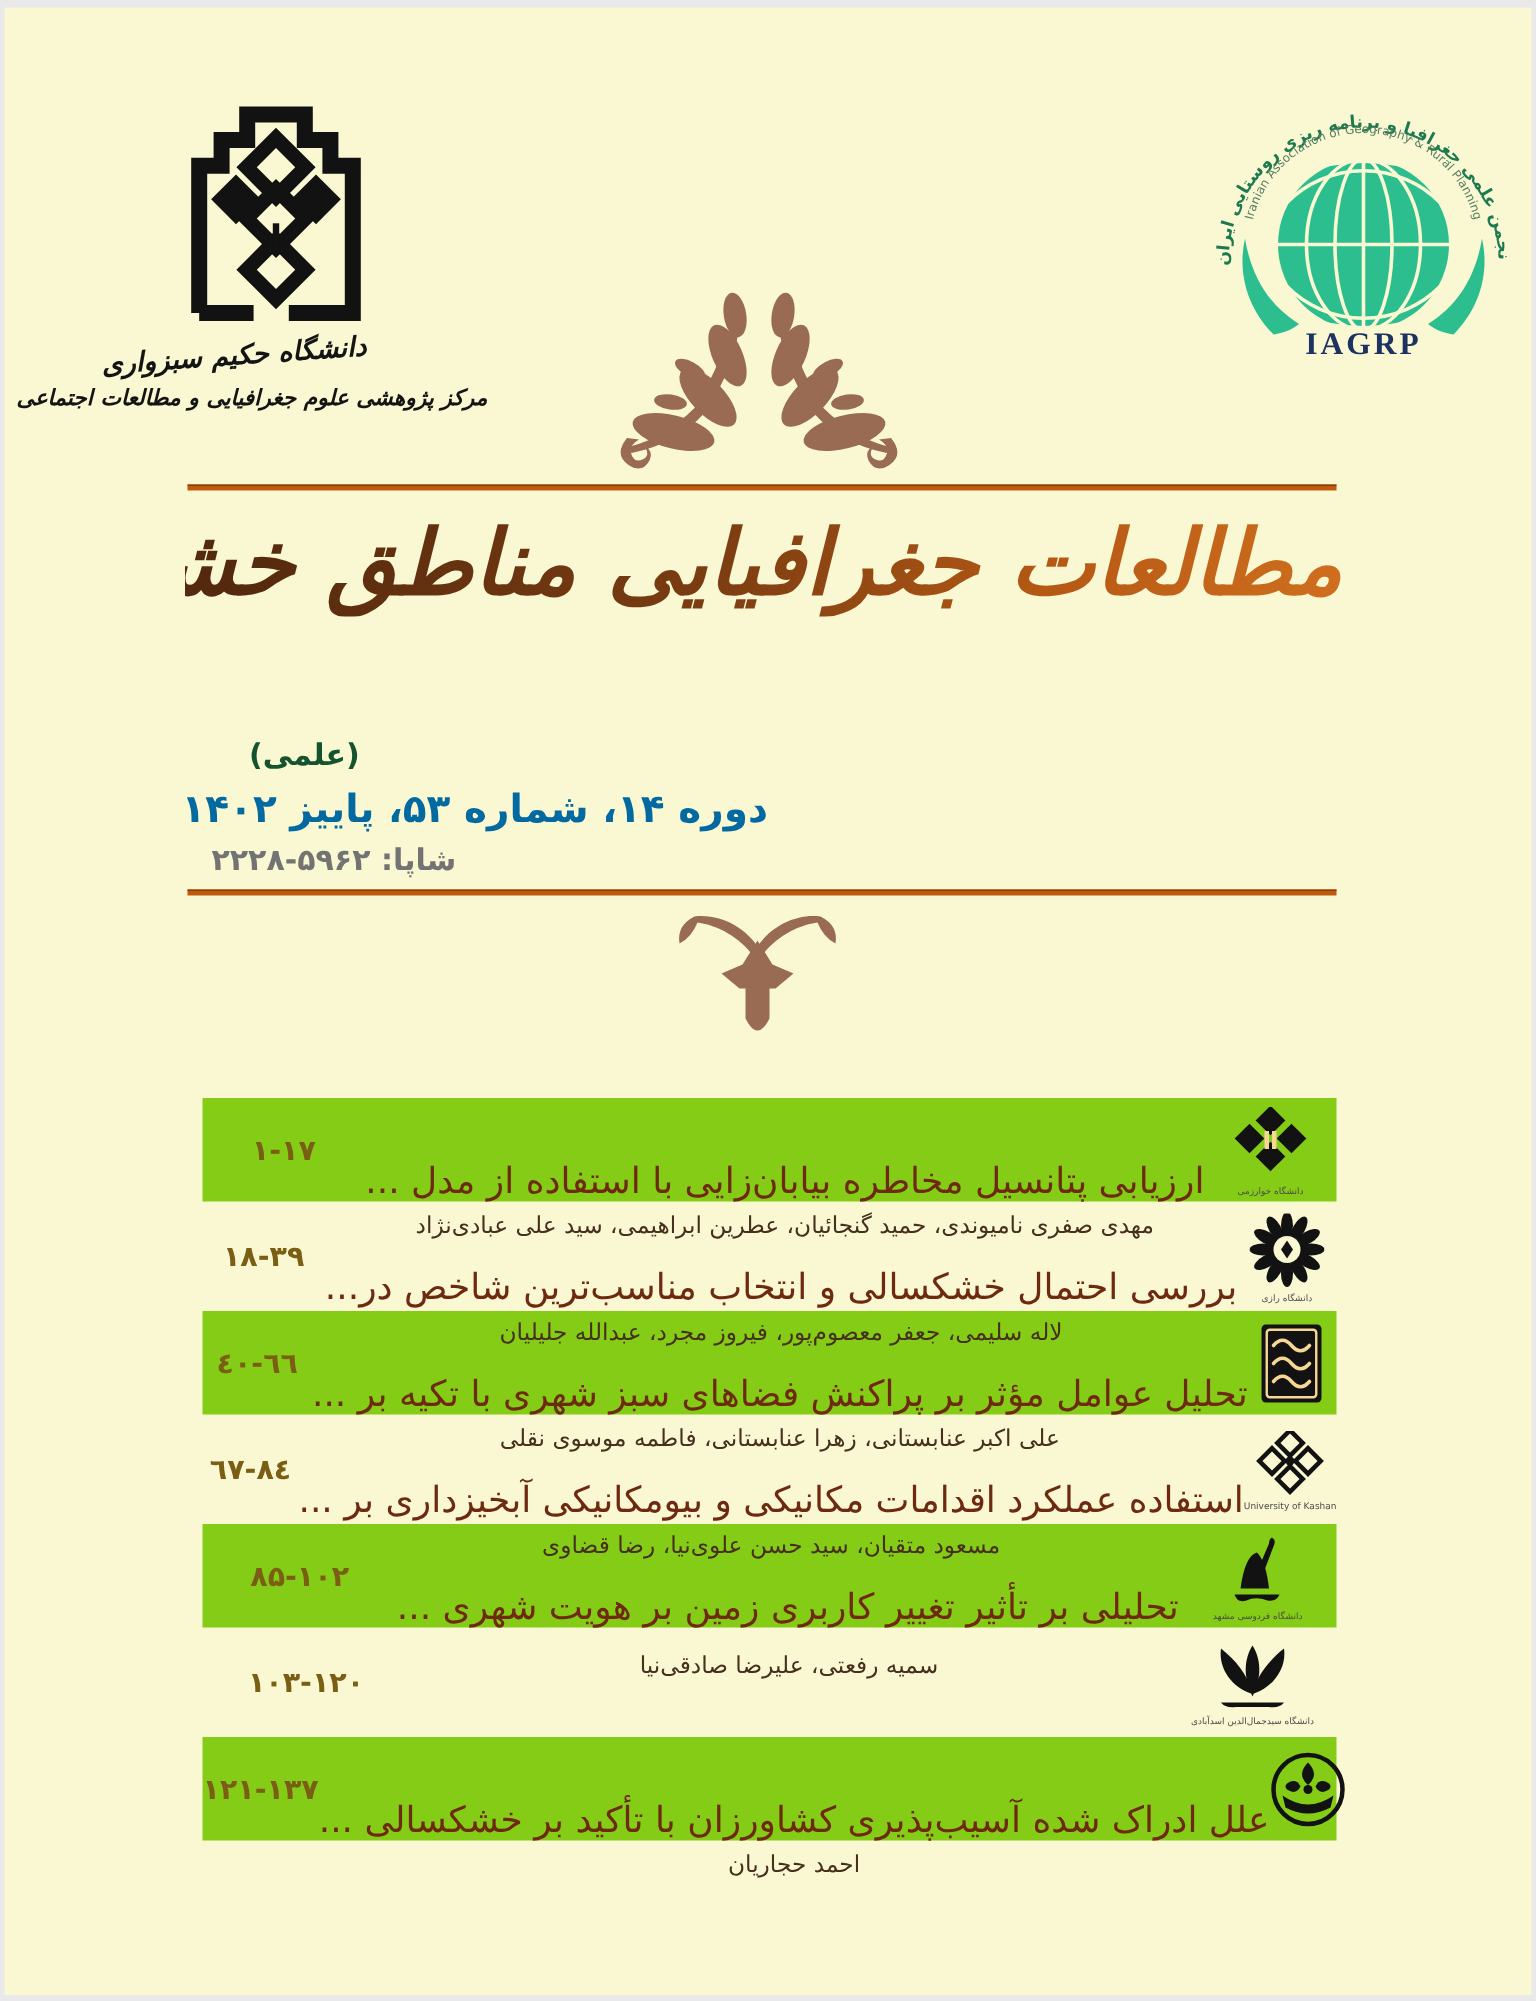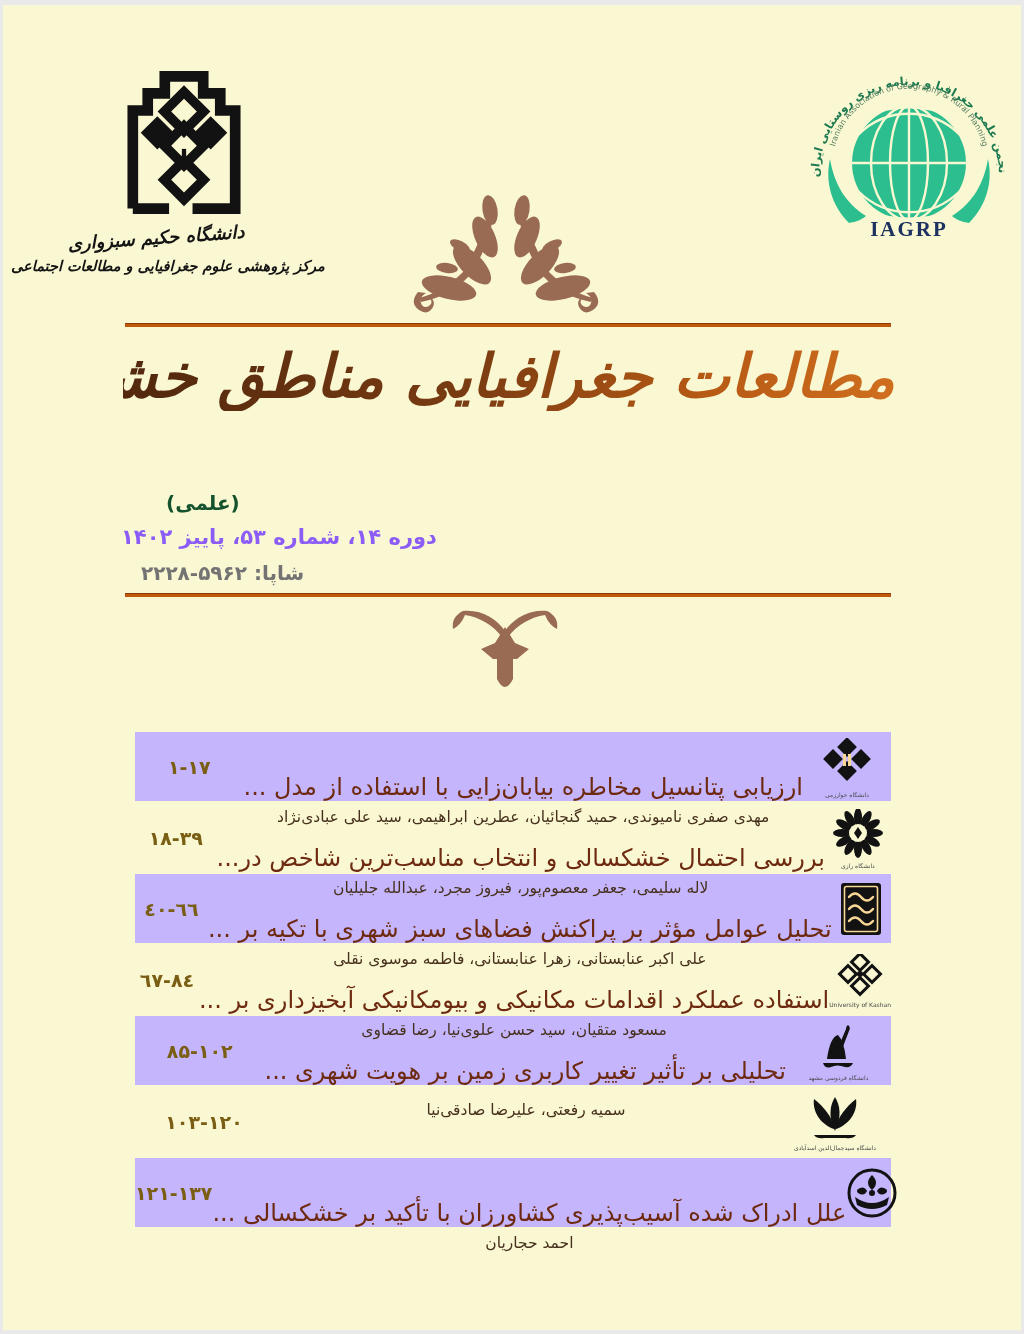--- a/index.html
+++ b/index.html
@@ -37,27 +37,27 @@
   .journal-title {
     position:absolute; left:120px; top:336px; width:772px;
     text-align:center; direction:rtl;
     font-size:60px; font-weight:bold; font-style:italic; white-space:nowrap;
     background-image:linear-gradient(100deg,#54290e 5%,#7a3c12 45%,#b65914 75%,#d06f1e 100%);
     -webkit-background-clip:text; background-clip:text; color:transparent;
   }
   .sci-label { position:absolute; left:163px; top:486px; direction:rtl;
     font-size:20px; font-weight:bold; color:#14532d; }
   .issue-line { position:absolute; left:118px; top:520px; direction:rtl;
-    font-size:21px; font-weight:bold; color:#8b5cf6; white-space:nowrap; }
+    font-size:26px; font-weight:bold; color:#0369a1; white-space:nowrap; }
   .issn-line { position:absolute; left:138px; top:556px; direction:rtl;
     font-size:20px; font-weight:bold; color:#737373; white-space:nowrap; }
   
   .toc { position:absolute; left:132px; top:727px; width:756px; direction:ltr; }
   .toc-row { display:flex; height:69px; margin-bottom:2px; align-items:stretch; }
-  .row--alt { background:#c4b5fd; }
+  .row--alt { background:#84cc16; }
   .toc-pages {
     width:138px; display:flex; align-items:center; justify-content:center;
     font-size:19px; font-weight:bold; color:#7A5E14;
   }
   .toc-mid { flex:1; text-align:center; direction:rtl; padding-top:7px; }
   .toc-title { font-size:24px; font-weight:normal; color:#6E2A10; white-space:nowrap;margin-top:34px; }
   .toc-authors { margin-top:7px; font-size:15.5px; font-weight:normal; color:#46301d; white-space:nowrap; }
   .toc-logo {
     width:112px; display:flex; flex-direction:column; align-items:center;
     justify-content:center; padding-top:2px;

